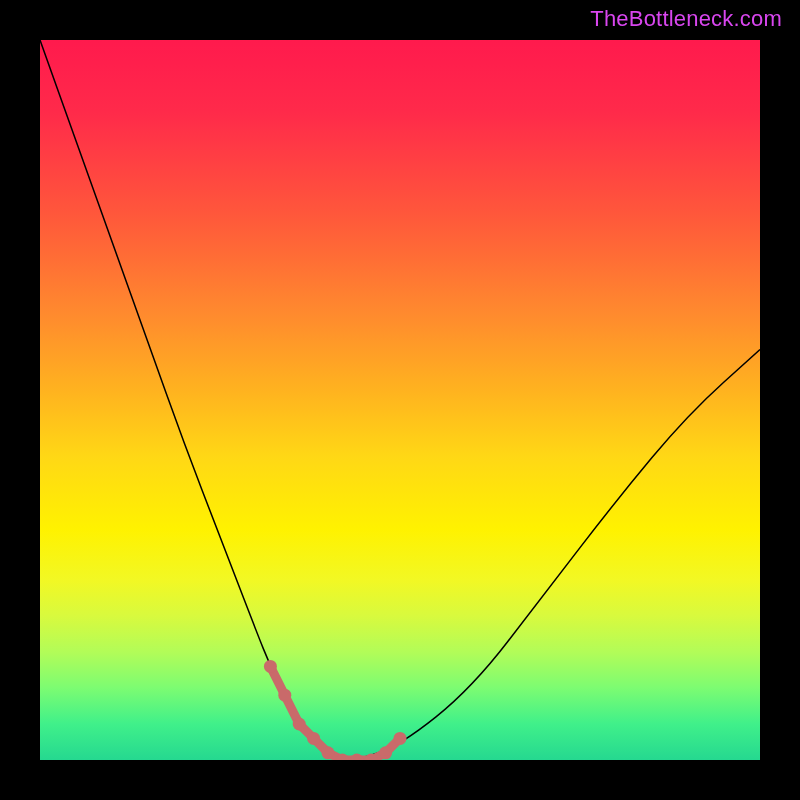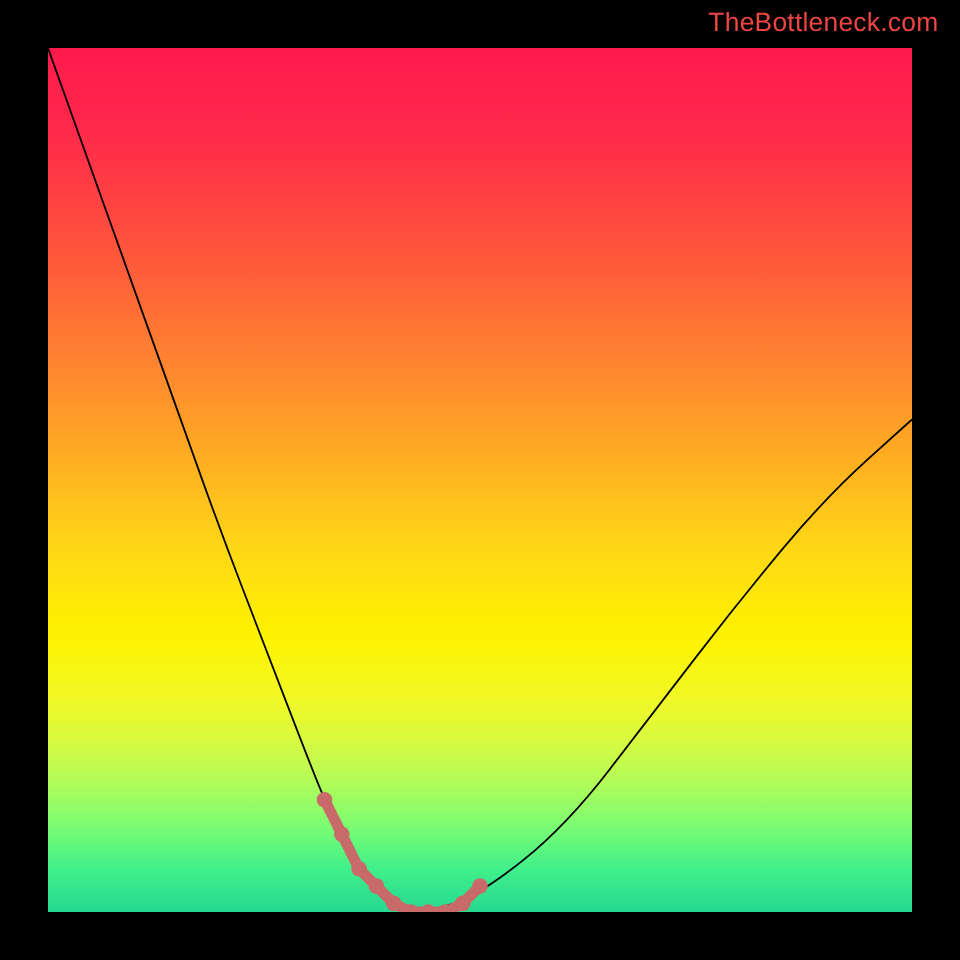--- a/index.html
+++ b/index.html
@@ -41,21 +41,21 @@
       #40f08a 95%,
       #25d890 100%
     );
   }
   .watermark {
     position: absolute;
     top: 6px;
     right: 18px;
     font-family: Arial, Helvetica, sans-serif;
     font-size: 22px;
-    color: #ef4444;
+    color: #d946ef;
     letter-spacing: 0.2px;
   }
   svg.curves {
     position: absolute;
     left: 0;
     top: 0;
     width: 720px;
     height: 720px;
   }
   .curve {

